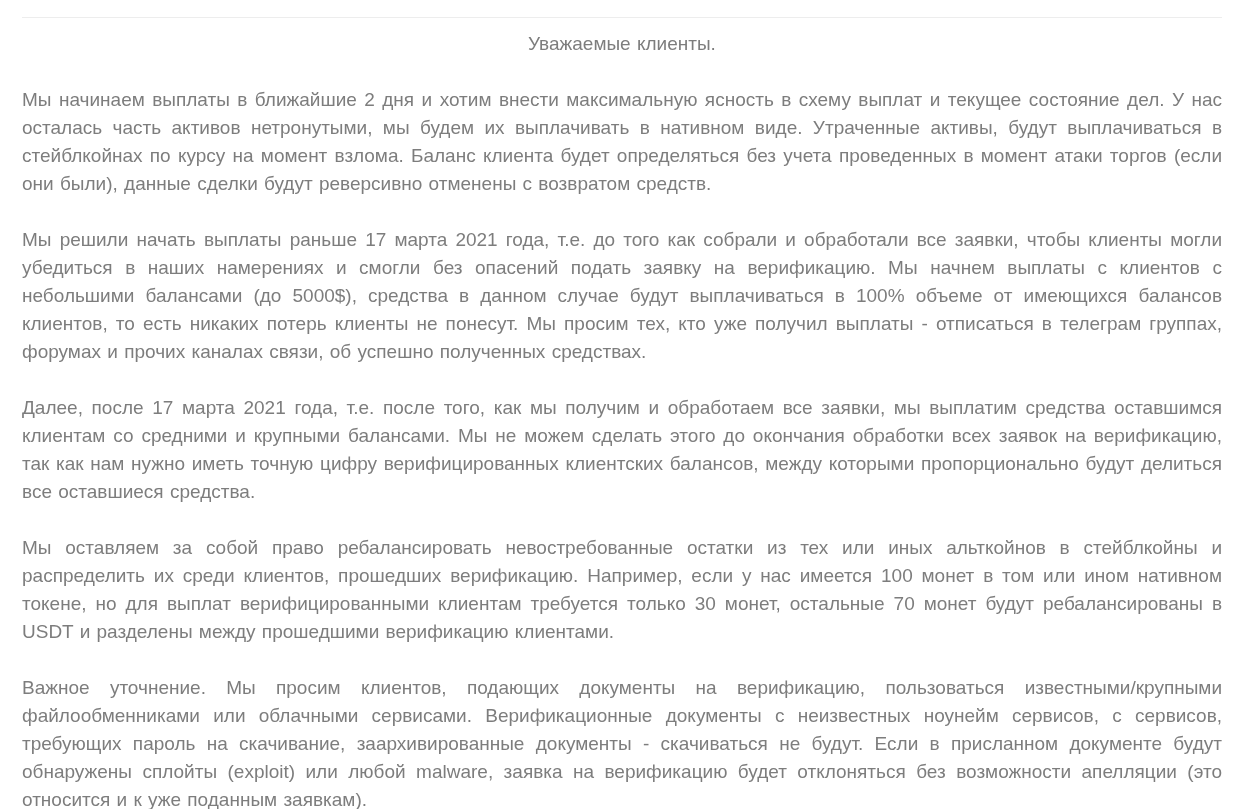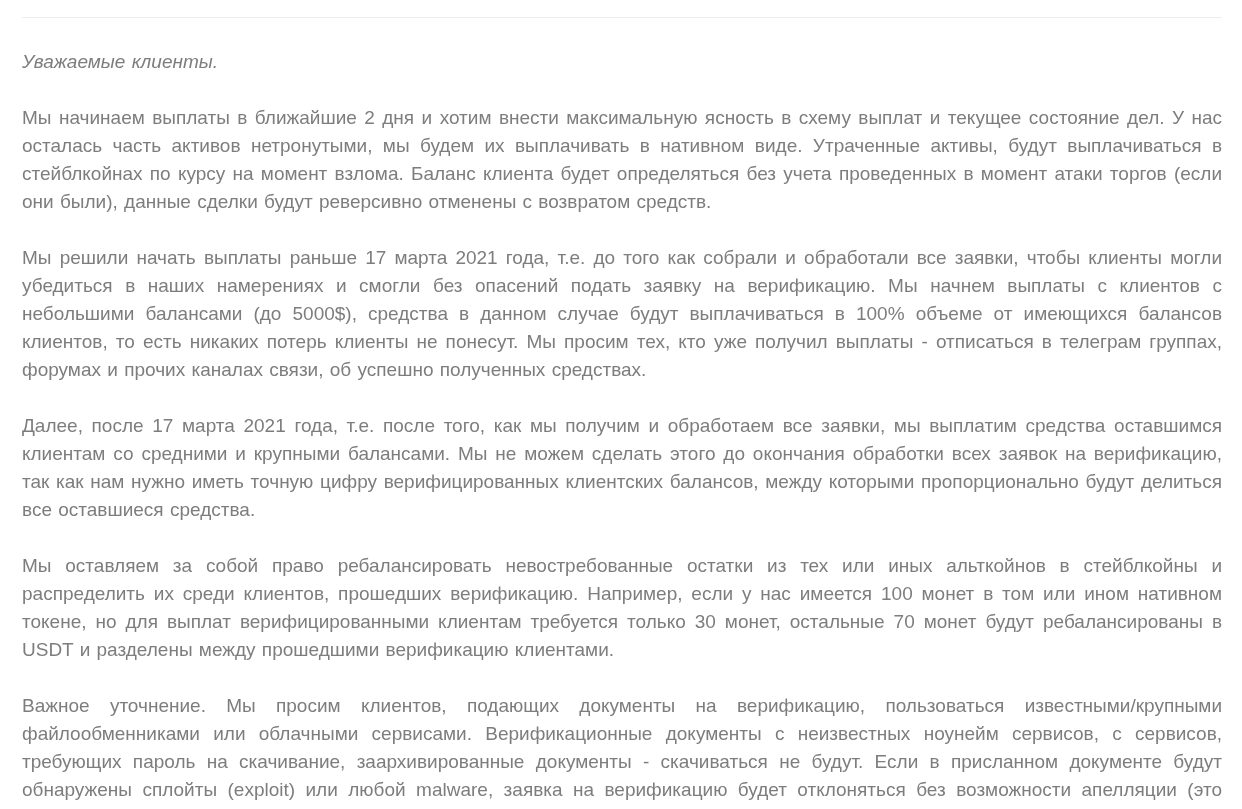--- a/index.html
+++ b/index.html
@@ -27,23 +27,22 @@
   }
   .para {
     color: #7d7d7d;
     font-size: 19px;
     line-height: 28px;
     text-align: justify;
     margin: 28px 0;
     word-spacing: 1px;
   }
   .para.greeting {
-    text-align: left;
-    margin-top: 30px;
-    font-style: italic;
+    text-align: center;
+    margin-top: 12px;
   }
 </style>
 </head>
 <body>
 
 <div class="page">
   <hr class="divider">
   <div class="content">
     <p class="para greeting">Уважаемые клиенты.</p>
     <p class="para">Мы начинаем выплаты в ближайшие 2 дня и хотим внести максимальную ясность в схему выплат и текущее состояние дел. У нас осталась часть активов нетронутыми, мы будем их выплачивать в нативном виде. Утраченные активы, будут выплачиваться в стейблкойнах по курсу на момент взлома. Баланс клиента будет определяться без учета проведенных в момент атаки торгов (если они были), данные сделки будут реверсивно отменены с возвратом средств.</p>

